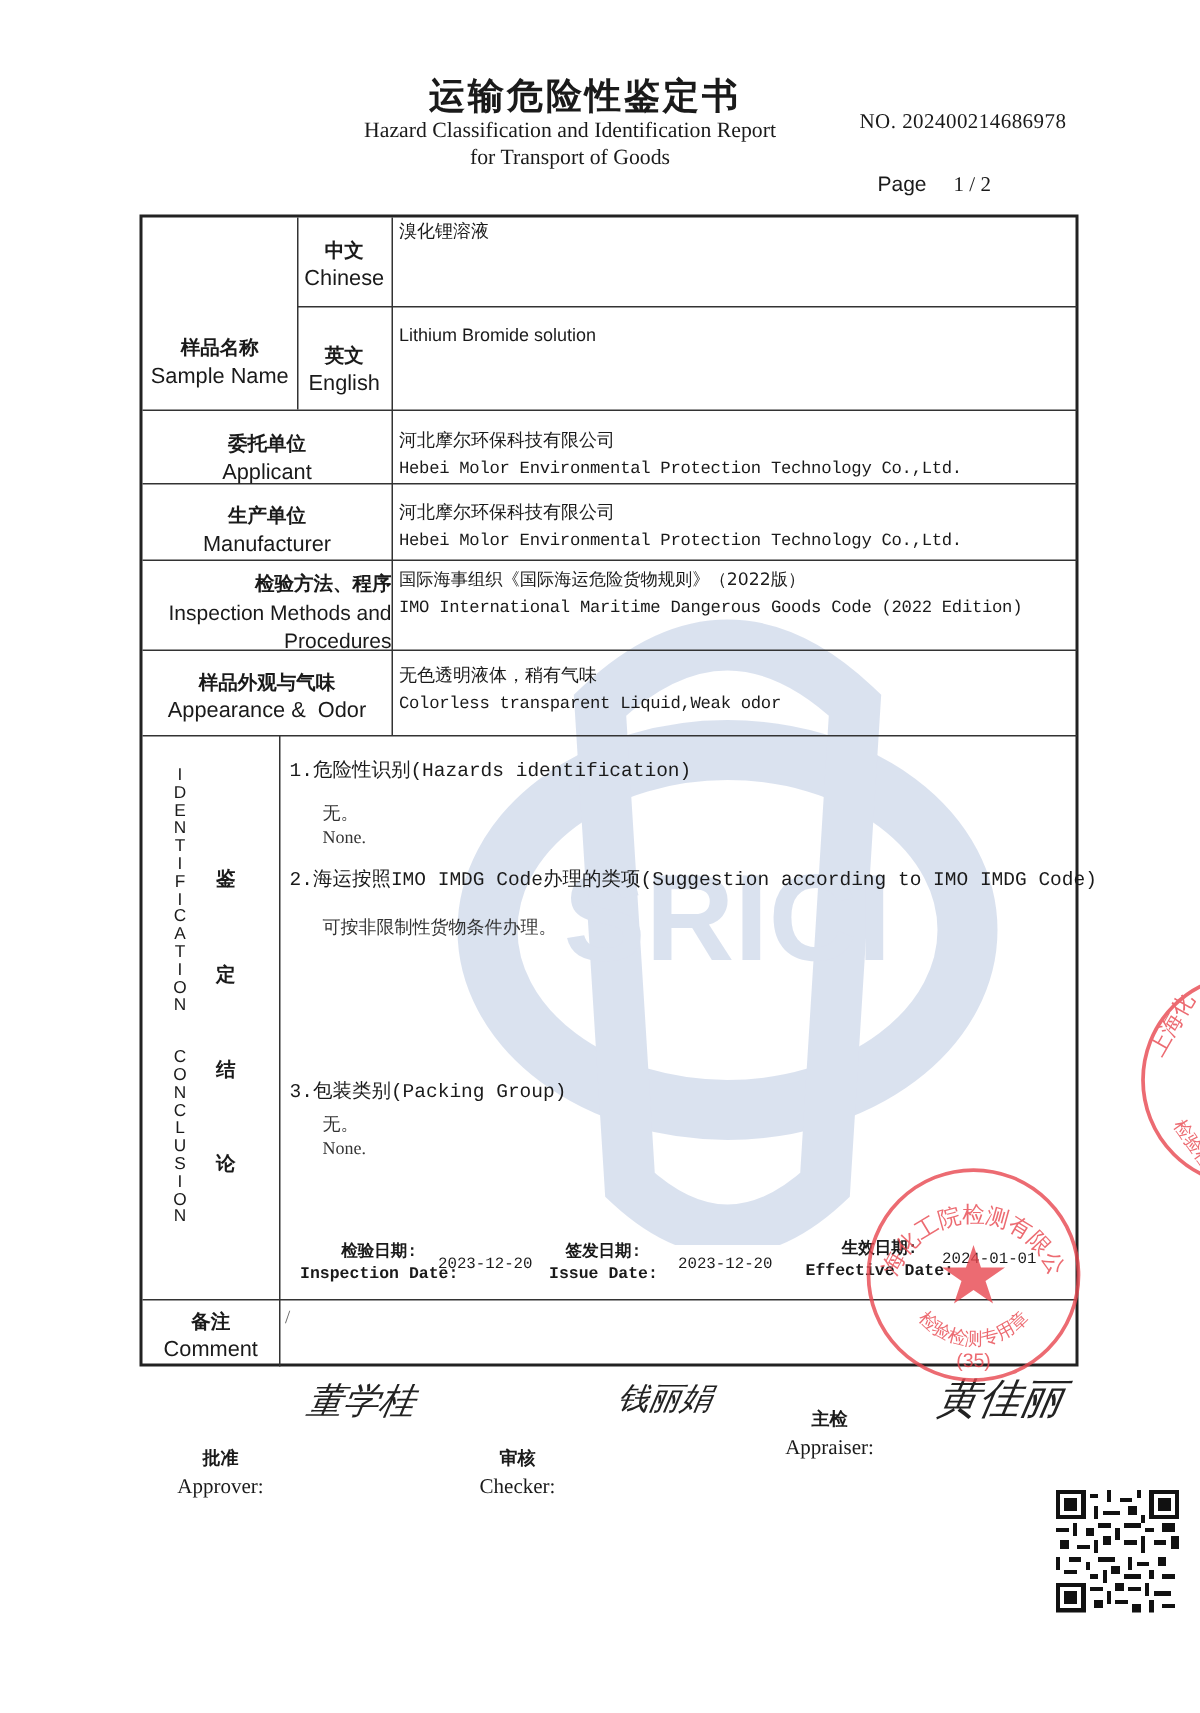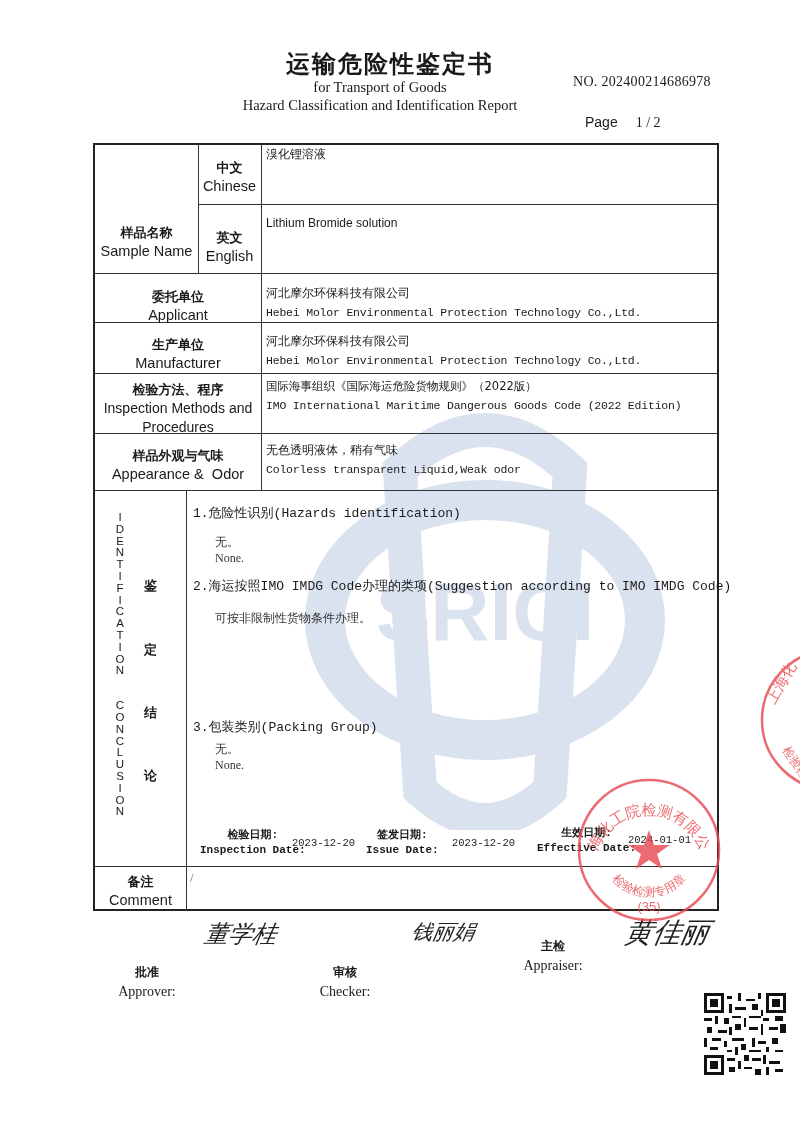--- a/index.html
+++ b/index.html
@@ -40,22 +40,22 @@
 
   .watermark { position: absolute; left: 250px; top: 410px; width: 470px; height: 420px; opacity: 0.16; pointer-events: none; }
   .seal { position: absolute; pointer-events: none; opacity: 0.8; }
   .qr { position: absolute; left: 704px; top: 993px; width: 82px; height: 82px; }
 </style>
 </head>
 <body>
 
 <div class="abs title-cn">运输危险性鉴定书</div>
 <div class="abs title-en">
+  <div>Hazard Classification and Identification Report</div>
   <div>for Transport of Goods</div>
-  <div>Hazard Classification and Identification Report</div>
 </div>
 <div class="abs doc-no">NO. 202400214686978</div>
 <div class="abs page-no">
   <span>Page</span><span class="pv">1 / 2</span>
 </div>
 
 <svg class="watermark" viewBox="0 0 470 420">
   <ellipse cx="235" cy="210" rx="160" ry="120" fill="none" stroke="#1f4fa0" stroke-width="40"></ellipse>
   <path d="M150 60 Q235 -20 320 60 L300 380 Q235 440 170 380 Z" fill="none" stroke="#1f4fa0" stroke-width="34"></path>
   <text x="235" y="230" text-anchor="middle" font-family="Liberation Sans, sans-serif" font-weight="bold" font-size="82" fill="#1f4fa0">SRICI</text>
@@ -96,21 +96,21 @@
 <div class="val" style="left:266px; top:283px; font-family:'DejaVu Sans',sans-serif; font-size:12px;">河北摩尔环保科技有限公司</div>
 <div class="val mono" style="left:266px; top:303px;">Hebei Molor Environmental Protection Technology Co.,Ltd.</div>
 
 <div class="lbl" style="left:95px; top:335px; width:166px;">
   <span class="cn">生产单位</span>
   <span>Manufacturer</span>
 </div>
 <div class="val" style="left:266px; top:331px; font-family:'DejaVu Sans',sans-serif; font-size:12px;">河北摩尔环保科技有限公司</div>
 <div class="val mono" style="left:266px; top:351px;">Hebei Molor Environmental Protection Technology Co.,Ltd.</div>
 
-<div class="lbl" style="left:95px; top:380px; width:166px; font-size:14px;">
+<div class="lbl" style="left:95px; top:380px; width:166px; font-size:14px;text-align:right;">
   <span class="cn">检验方法、程序</span>
   <span style="display:block">Inspection Methods and</span>
   <span style="display:block">Procedures</span>
 </div>
 <div class="val" style="left:266px; top:376px; font-family:'DejaVu Sans',sans-serif; font-size:11.5px;">国际海事组织《国际海运危险货物规则》（2022版）</div>
 <div class="val mono" style="left:266px; top:396px;">IMO International Maritime Dangerous Goods Code (2022 Edition)</div>
 
 <div class="lbl" style="left:95px; top:446px; width:166px;">
   <span class="cn">样品外观与气味</span>
   <span style="white-space:pre">Appearance &amp;  Odor</span>

